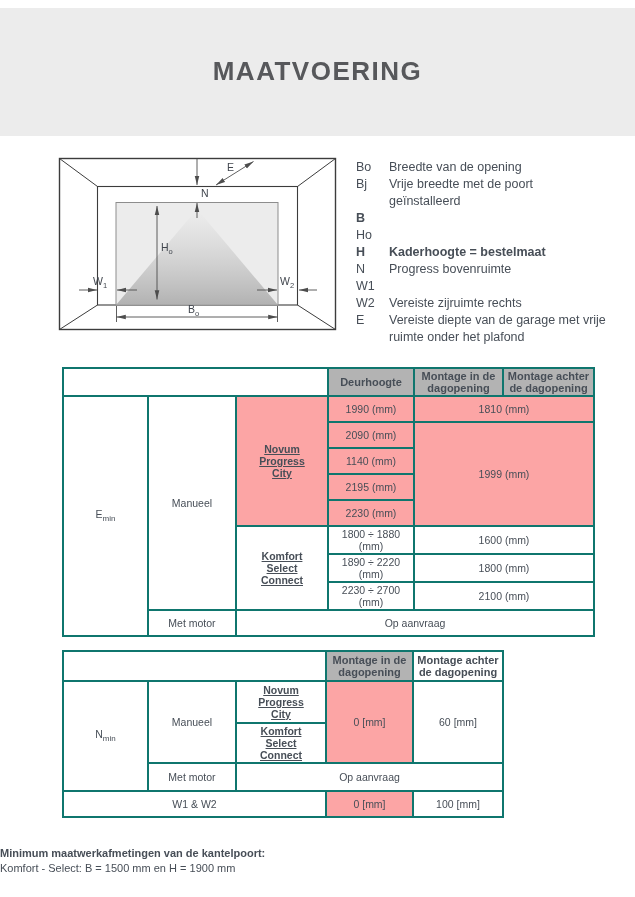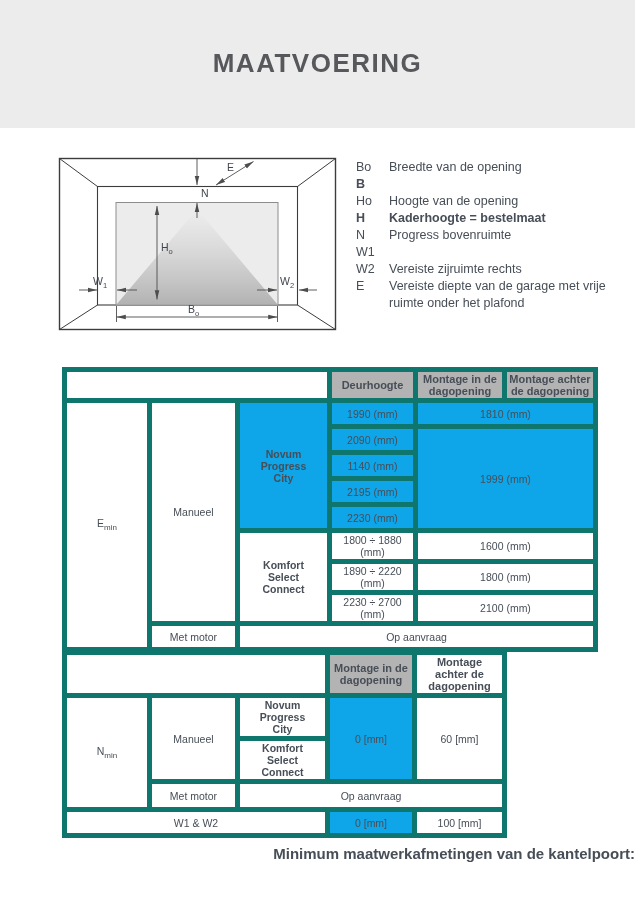--- a/index.html
+++ b/index.html
@@ -1,51 +1,51 @@
 <!DOCTYPE html>
 <html><head>
 <meta charset="utf-8">
 <style>
   html,body{margin:0;padding:0;background:#fff;}
   .page{position:relative;width:635px;height:897px;background:#ffffff;
         font-family:"Liberation Sans",sans-serif;color:#474e57;overflow:hidden;}
-  .band{position:absolute;left:0;top:0;width:635px;height:128px;background:#ececec;}
+  .band{position:absolute;left:0;top:8px;width:635px;height:128px;background:#ececec;}
   .title{position:absolute;left:0;top:48px;width:635px;text-align:center;
          font-size:26px;font-weight:bold;letter-spacing:1.5px;color:#57585b;}
 
   
   .legend{position:absolute;left:356px;top:159px;width:254px;font-size:12.5px;line-height:17px;}
   .legend-row{display:flex;}
   .legend-key{width:33px;flex-shrink:0;}
   .legend-desc{width:219px;}
   .bold{font-weight:bold;}
 
   
   .diagram{position:absolute;left:55px;top:152px;}
   .diagram text{font-family:"Liberation Sans",sans-serif;font-size:10.5px;fill:#41464e;}
   .dline{stroke:#4d4d4d;stroke-width:0.9;fill:none;}
   .wline{stroke:#3c3c3c;fill:none;}
 
   
   table.tbl{position:absolute;border-collapse:collapse;table-layout:fixed;
             font-size:10.5px;color:#474e57;text-align:center;}
-  table.tbl td{border:5px solid #0f766e;padding:1px 2px;vertical-align:middle;}
+  table.tbl td{border:2px solid #0f766e;padding:1px 2px;vertical-align:middle;}
   td.sp{border:none;background:transparent;}
-  .g{background:#0ea5e9;margin-top:28px;}
+  .g{background:#fca5a5;margin-top:28px;}
   .hg{background:#b3b3b3;font-weight:bold;font-size:11px;}
   .hw{background:#ffffff;font-weight:bold;font-size:11px;}
   .b{font-weight:bold;}
-  .nw{display:inline-block;width:58px;}
+  .nw{display:inline-block;width:58px;text-decoration:underline;}
   sub.mini{font-size:8px;}
   .t1{left:62px;top:367px;}
   .t2{left:62px;top:650px;}
 
   
-  .footer{position:absolute;left:0;top:846px;width:635px;text-align:right;
-          font-size:15px;line-height:15px;}
+  .footer{position:absolute;left:0;top:846px;width:635px;text-align:left;
+          font-size:11px;line-height:15px;}
 </style>
 </head>
 <body>
 
 <div class="page">
 
   <div class="band">
     <div class="title">MAATVOERING</div>
   </div>
 
@@ -111,26 +111,29 @@
         <tspan>W</tspan><tspan dy="3" font-size="7.5">2</tspan>
       </text>
     </g>
   </svg>
 
   <div class="legend">
     <div class="legend-row">
         <span class="legend-key">Bo</span>
         <span class="legend-desc">Breedte van de opening</span>
       </div>
+    <div class="legend-row">
+        <span class="legend-key">Bj</span>
+        <span class="legend-desc">Vrije breedte met de poort geïnstalleerd</span>
+      </div>
     <div class="legend-row bold">
         <span class="legend-key">B</span>
       </div>
     <div class="legend-row">
         <span class="legend-key">Ho</span>
-        <span class="legend-desc">Hoogte van de opening</span>
       </div>
     <div class="legend-row bold">
         <span class="legend-key">H</span>
         <span class="legend-desc">Kaderhoogte = bestelmaat</span>
       </div>
     <div class="legend-row">
         <span class="legend-key">N</span>
         <span class="legend-desc">Progress bovenruimte</span>
       </div>
     <div class="legend-row">
@@ -233,15 +236,16 @@
     <tr style="height:26px">
       <td colspan="3">W1 &amp; W2</td>
       <td class="g">0 [mm]</td>
       <td>100 [mm]</td>
     </tr>
   </tbody>
     </table>
 
   <div class="footer">
     <div class="bold">Minimum maatwerkafmetingen van de kantelpoort:</div>
+    <div>Komfort - Select: B = 1500 mm en H = 1900 mm</div>
   </div>
 
 </div>
 
 </body></html>

